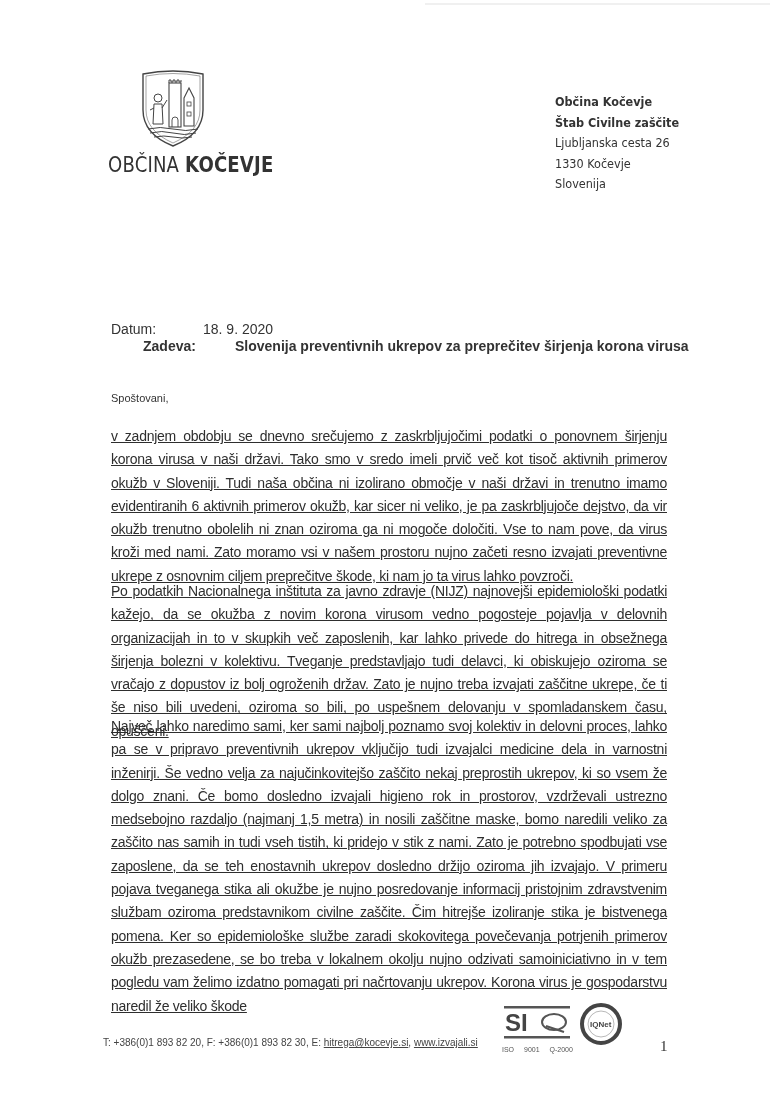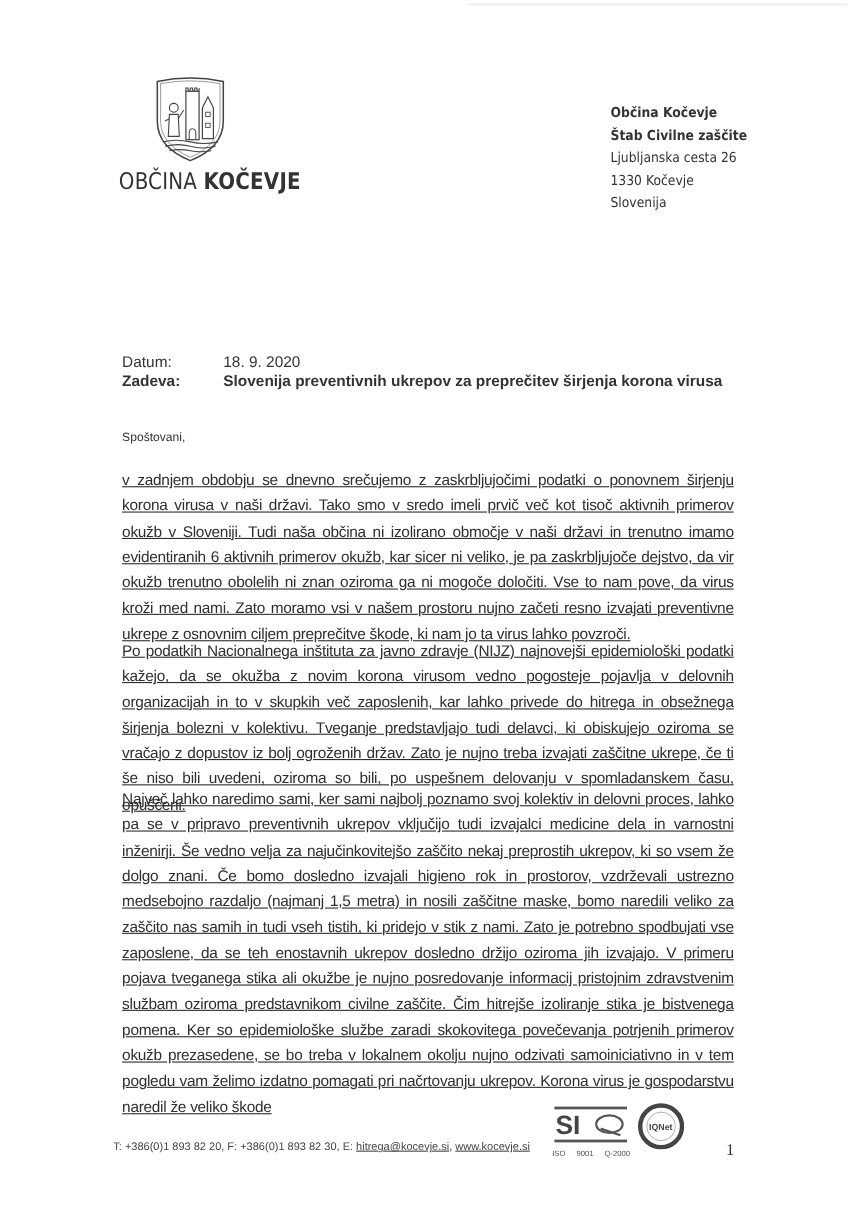--- a/index.html
+++ b/index.html
@@ -7,21 +7,21 @@
   .page { position: absolute; left: 0; top: 0; width: 778px; height: 1100px; background: #fff; }
   .top-edge { position: absolute; left: 425px; top: 3px; width: 345px; height: 2px; background: #f0f0f0; }
   .crest { position: absolute; left: 140px; top: 68px; width: 66px; height: 80px; }
   .logo-text { position: absolute; left: 108px; top: 153px; font-size: 21px; letter-spacing: 0.2px; color: #333; white-space: nowrap; font-family: "DejaVu Sans", sans-serif; transform: scaleX(0.86); transform-origin: left top; }
   .logo-text b { font-weight: bold; }
   .addr { position: absolute; left: 555px; top: 92px; font-size: 12.5px; line-height: 20.5px; color: #333; font-family: "DejaVu Sans", sans-serif; transform: scaleX(0.9); transform-origin: left top; }
   .addr .b { font-weight: bold; }
   .meta { position: absolute; left: 111px; font-size: 14px; color: #333; }
   .meta .lbl { display: inline-block; width: 92px; }
   .subject { position: absolute; left: 111px; top: 338px; font-size: 14px; font-weight: bold; color: #333; white-space: nowrap; }
-  .subject .lbl { display: inline-block; width: 92px; }
+  .subject .lbl { display: inline-block; width: 92px; margin-left: 32px; }
   .salut { position: absolute; left: 111px; top: 392px; font-size: 11px; color: #333; }
   .para { position: absolute; left: 111px; width: 556px; font-size: 14px; line-height: 23.3px; text-align: justify; color: #2e2e2e; font-family: "Liberation Sans", sans-serif; letter-spacing: -0.25px; text-decoration: underline; }
   .footer-contact { position: absolute; left: 103px; top: 1037px; font-size: 10px; color: #444; white-space: nowrap; }
   .footer-contact .lnk { text-decoration: underline; }
   .cert { position: absolute; left: 502px; top: 1000px; width: 120px; height: 45px; }
   .cert-label { position: absolute; left: 502px; top: 1046px; font-size: 7px; color: #555; word-spacing: 8px; white-space: nowrap; }
   .page-num { position: absolute; left: 660px; top: 1038px; font-size: 15px; font-family: "Liberation Serif", serif; color: #333; }
 </style>
 </head>
 <body>
@@ -64,21 +64,21 @@
     <span class="lbl">Zadeva:</span><span>Slovenija preventivnih ukrepov za preprečitev širjenja korona virusa</span>
   </div>
 
   <div class="salut">Spoštovani,</div>
 
   <div class="para" style="top:425px;">v zadnjem obdobju se dnevno srečujemo z zaskrbljujočimi podatki o ponovnem širjenju korona virusa v naši državi. Tako smo v sredo imeli prvič več kot tisoč aktivnih primerov okužb v Sloveniji. Tudi naša občina ni izolirano območje v naši državi in trenutno imamo evidentiranih 6 aktivnih primerov okužb, kar sicer ni veliko, je pa zaskrbljujoče dejstvo, da vir okužb trenutno obolelih ni znan oziroma ga ni mogoče določiti. Vse to nam pove, da virus kroži med nami. Zato moramo vsi v našem prostoru nujno začeti resno izvajati preventivne ukrepe z osnovnim ciljem preprečitve škode, ki nam jo ta virus lahko povzroči.</div>
   <div class="para" style="top:580px;">Po podatkih Nacionalnega inštituta za javno zdravje (NIJZ) najnovejši epidemiološki podatki kažejo, da se okužba z novim korona virusom vedno pogosteje pojavlja v delovnih organizacijah in to v skupkih več zaposlenih, kar lahko privede do hitrega in obsežnega širjenja bolezni v kolektivu. Tveganje predstavljajo tudi delavci, ki obiskujejo oziroma se vračajo z dopustov iz bolj ogroženih držav. Zato je nujno treba izvajati zaščitne ukrepe, če ti še niso bili uvedeni, oziroma so bili, po uspešnem delovanju v spomladanskem času, opuščeni.</div>
   <div class="para" style="top:715px;">Največ lahko naredimo sami, ker sami najbolj poznamo svoj kolektiv in delovni proces, lahko pa se v pripravo preventivnih ukrepov vključijo tudi izvajalci medicine dela in varnostni inženirji. Še vedno velja za najučinkovitejšo zaščito nekaj preprostih ukrepov, ki so vsem že dolgo znani. Če bomo dosledno izvajali higieno rok in prostorov, vzdrževali ustrezno medsebojno razdaljo (najmanj 1,5 metra) in nosili zaščitne maske, bomo naredili veliko za zaščito nas samih in tudi vseh tistih, ki pridejo v stik z nami. Zato je potrebno spodbujati vse zaposlene, da se teh enostavnih ukrepov dosledno držijo oziroma jih izvajajo. V primeru pojava tveganega stika ali okužbe je nujno posredovanje informacij pristojnim zdravstvenim službam oziroma predstavnikom civilne zaščite. Čim hitrejše izoliranje stika je bistvenega pomena. Ker so epidemiološke službe zaradi skokovitega povečevanja potrjenih primerov okužb prezasedene, se bo treba v lokalnem okolju nujno odzivati samoiniciativno in v tem pogledu vam želimo izdatno pomagati pri načrtovanju ukrepov. Korona virus je gospodarstvu naredil že veliko škode</div>
 
   <div class="footer-contact">
-    <span>T: +386(0)1 893 82 20, F: +386(0)1 893 82 30, E: </span><span class="lnk">hitrega@kocevje.si</span><span>, </span><span class="lnk">www.kocevje.si</span>
+    <span>T: +386(0)1 893 82 20, F: +386(0)1 893 82 30, E: </span><span class="lnk">hitrega@kocevje.si</span><span>, </span><span class="lnk">www.izvajali.si</span>
   </div>
 
   <svg class="cert" viewBox="0 0 120 45">
     <g>
       <rect x="2" y="6" width="66" height="2.5" fill="#555"></rect>
       <rect x="2" y="36" width="66" height="2.5" fill="#555"></rect>
       <text x="3" y="31" font-family="Liberation Sans, sans-serif" font-weight="bold" font-size="24" fill="#444">SI</text>
       <ellipse cx="52" cy="22" rx="12" ry="8" fill="none" stroke="#555" stroke-width="2"></ellipse>
       <path d="M44 26 L62 32" stroke="#555" stroke-width="2"></path>
     </g>

